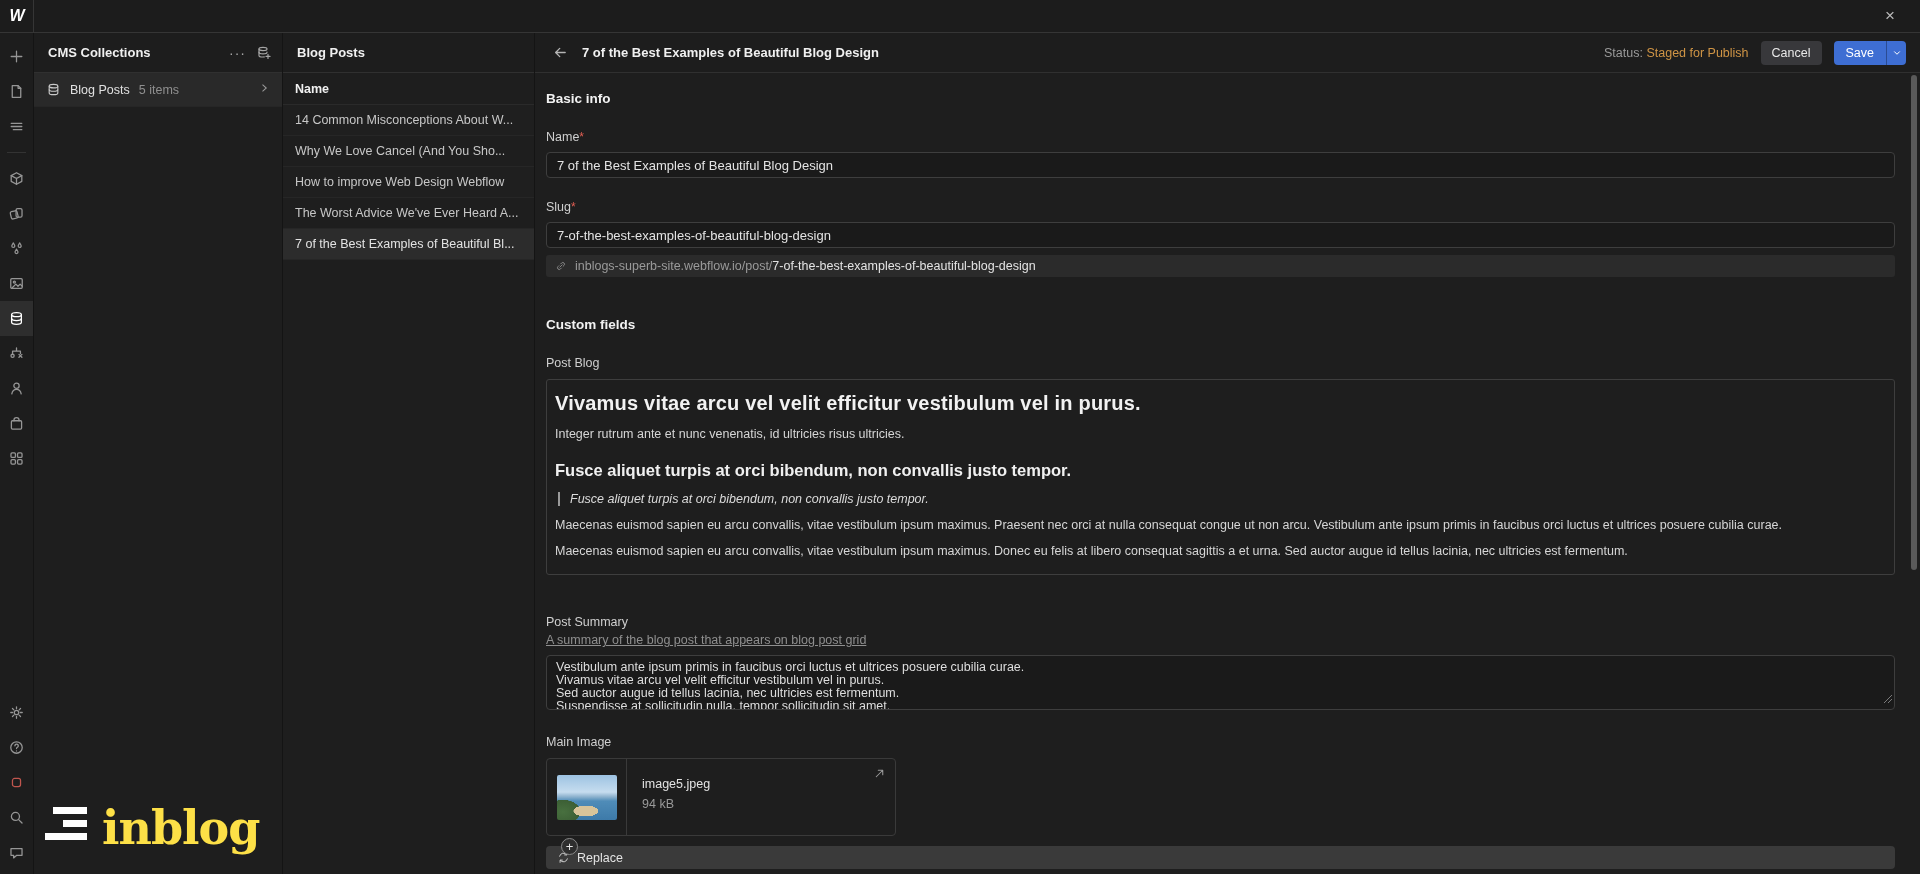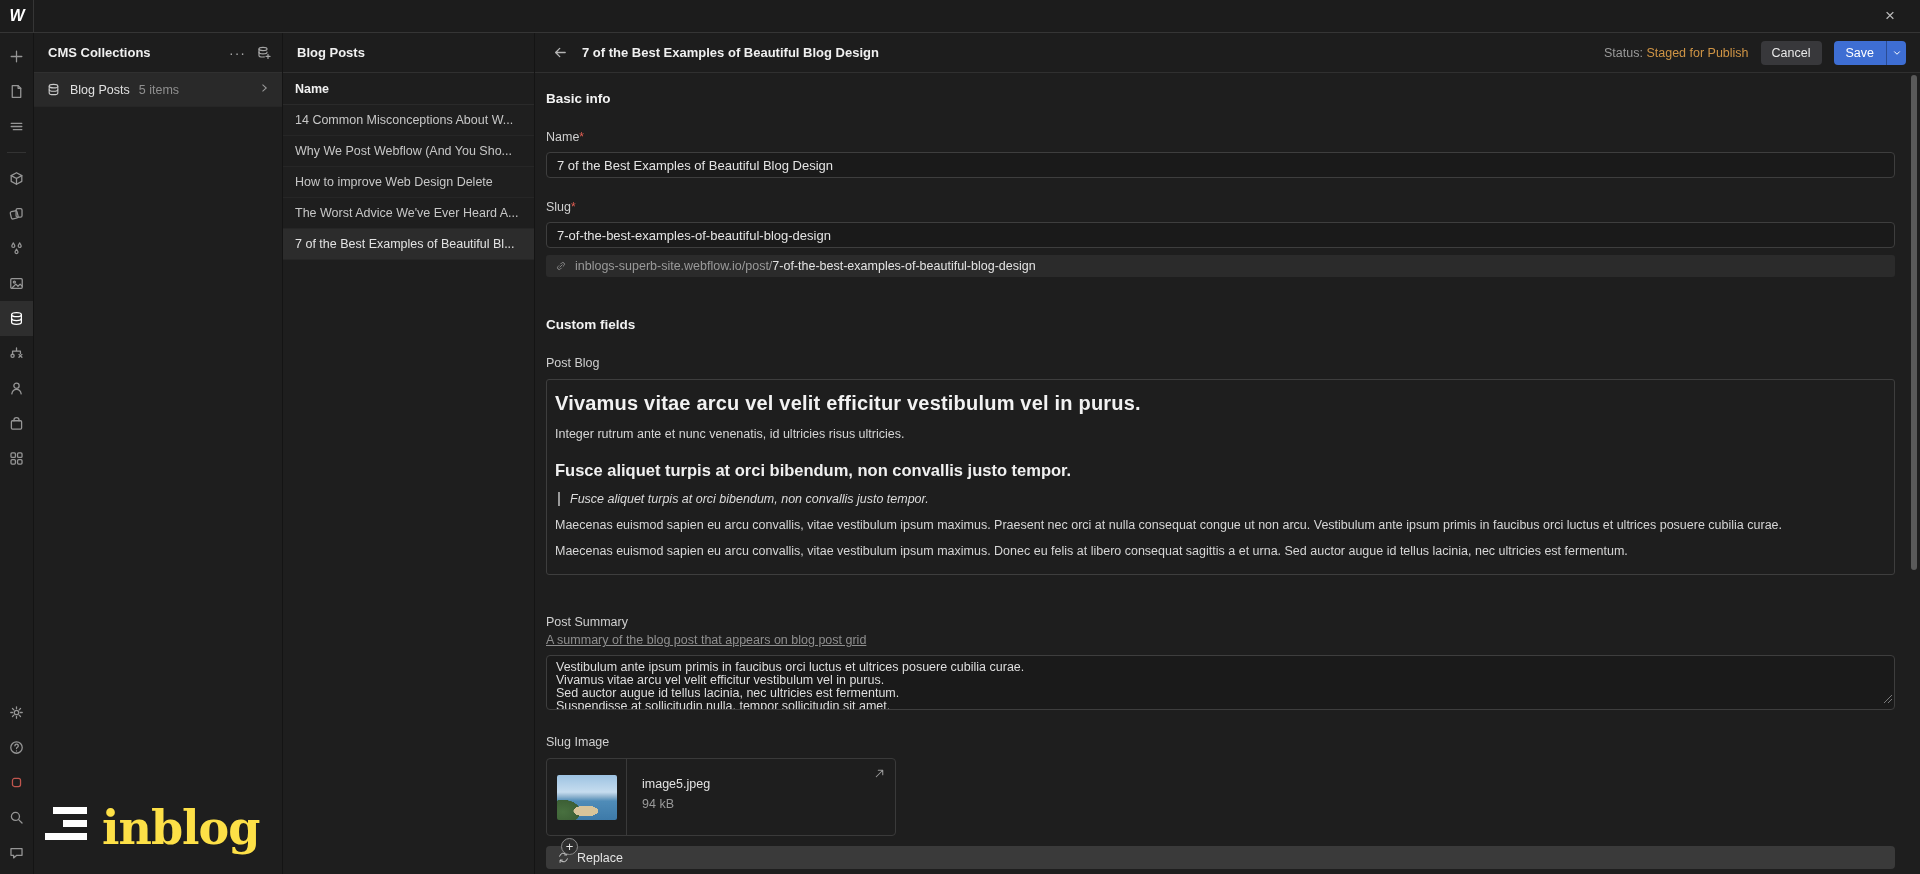--- a/index.html
+++ b/index.html
@@ -280,22 +280,22 @@
       </div>
     </aside>
 
     <aside class="panel posts">
       <div class="panel-header">
         <span class="panel-title">Blog Posts</span>
       </div>
       <div class="name-header">Name</div>
       <div>
         <div class="post-row">14 Common Misconceptions About W...</div>
-        <div class="post-row">Why We Post Webflow (And You Sho...</div>
-        <div class="post-row">How to improve Web Design Delete</div>
+        <div class="post-row">Why We Love Cancel (And You Sho...</div>
+        <div class="post-row">How to improve Web Design Webflow</div>
         <div class="post-row">The Worst Advice We've Ever Heard A...</div>
         <div class="post-row selected">
           <span>7 of the Best Examples of Beautiful Bl...</span>
           <span class="row-chevron"><svg viewBox="0 0 16 16">
                 <path d="M6 3.5 11 8l-5 4.5"></path>
               </svg></span>
         </div>
       </div>
     </aside>
 
@@ -366,21 +366,21 @@
 Vivamus vitae arcu vel velit efficitur vestibulum vel in purus.
 Sed auctor augue id tellus lacinia, nec ultricies est fermentum.
 Suspendisse at sollicitudin nulla, tempor sollicitudin sit amet.</textarea>
           <span class="resize-handle">
             <svg viewBox="0 0 8 8">
                 <path d="M8 0 0 8M8 4 4 8"></path>
               </svg>
           </span>
         </div>
 
-        <div class="field-label mt25">Slug Image</div>
+        <div class="field-label mt25">Main Image</div>
         <div class="image-card">
           <div class="image-thumb-cell">
             <div class="image-thumb"></div>
           </div>
           <div class="image-meta">
             <div class="image-name">image5.jpeg</div>
             <div class="image-size">94 kB</div>
           </div>
           <span class="image-expand">
             <svg viewBox="0 0 16 16">

